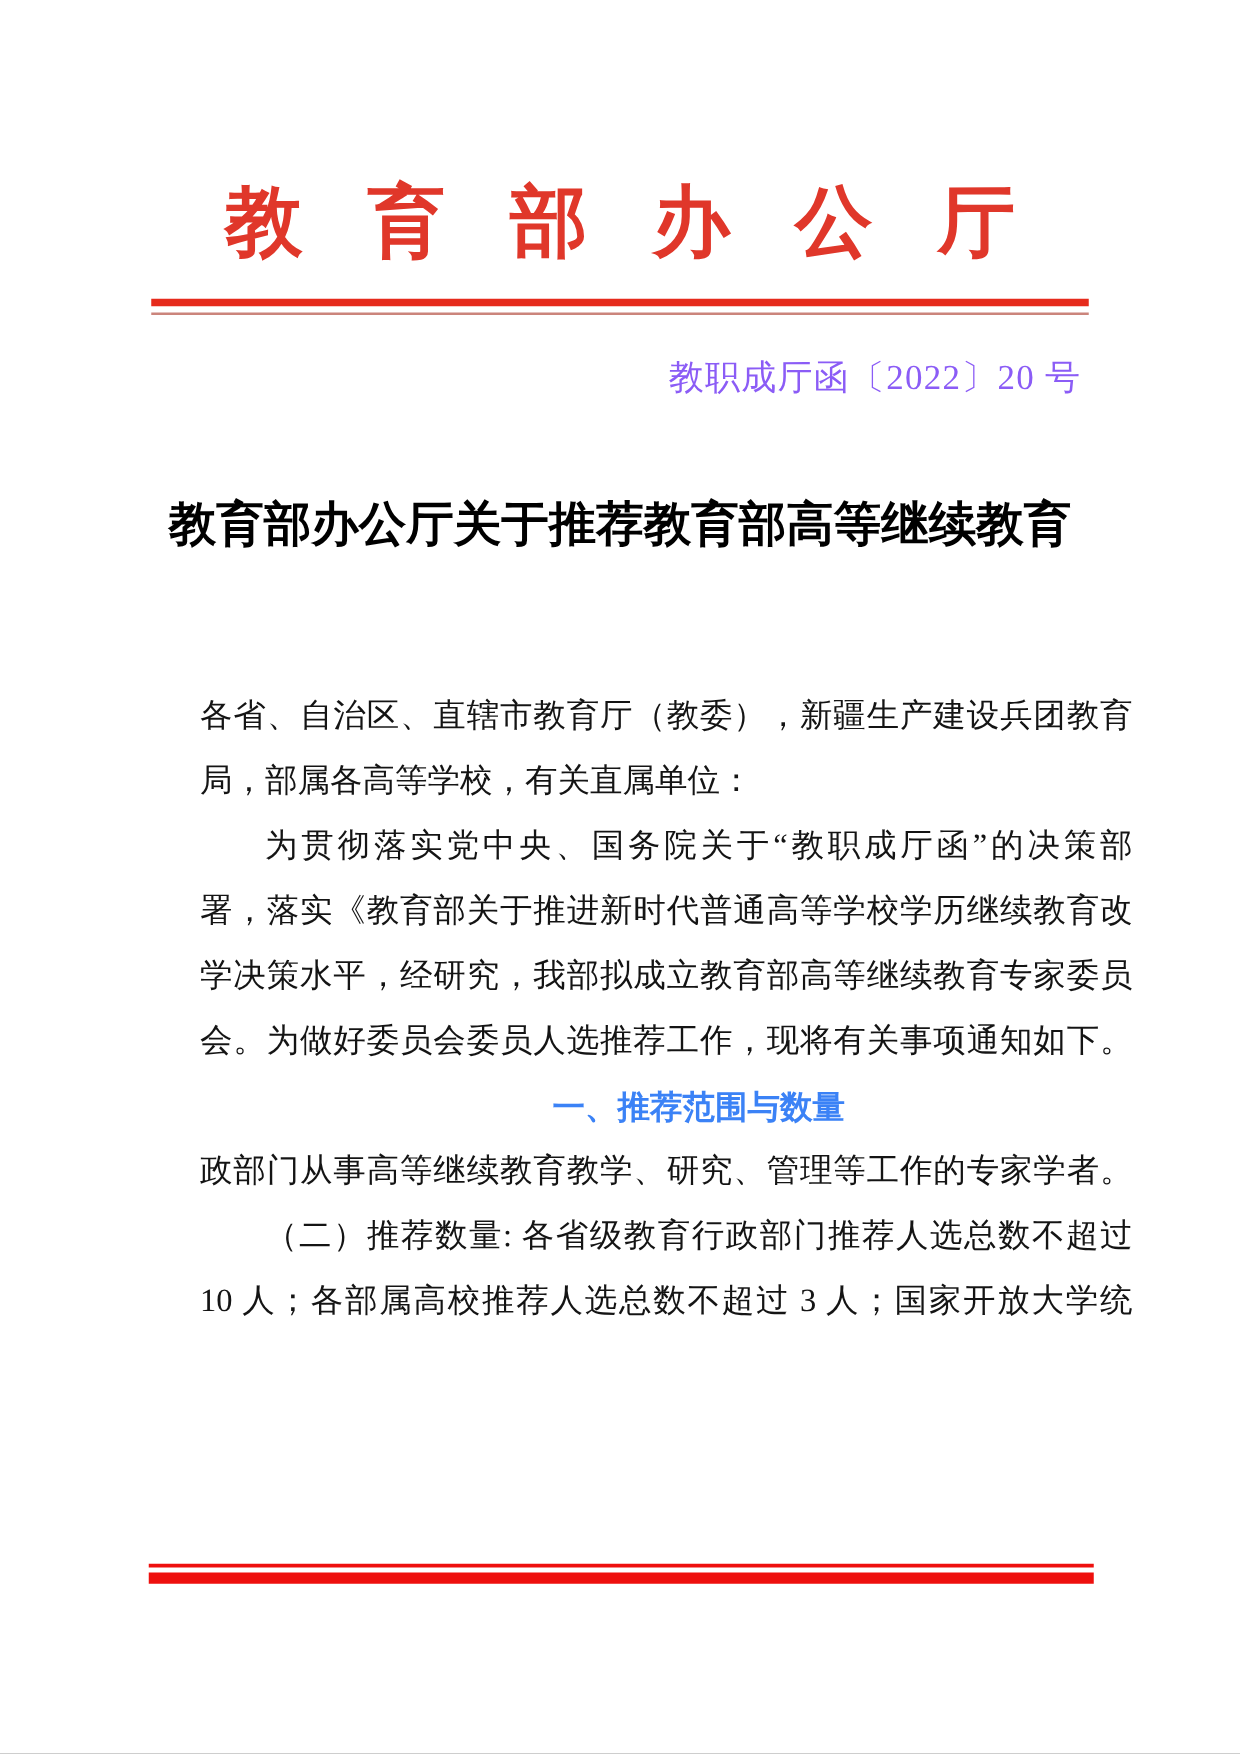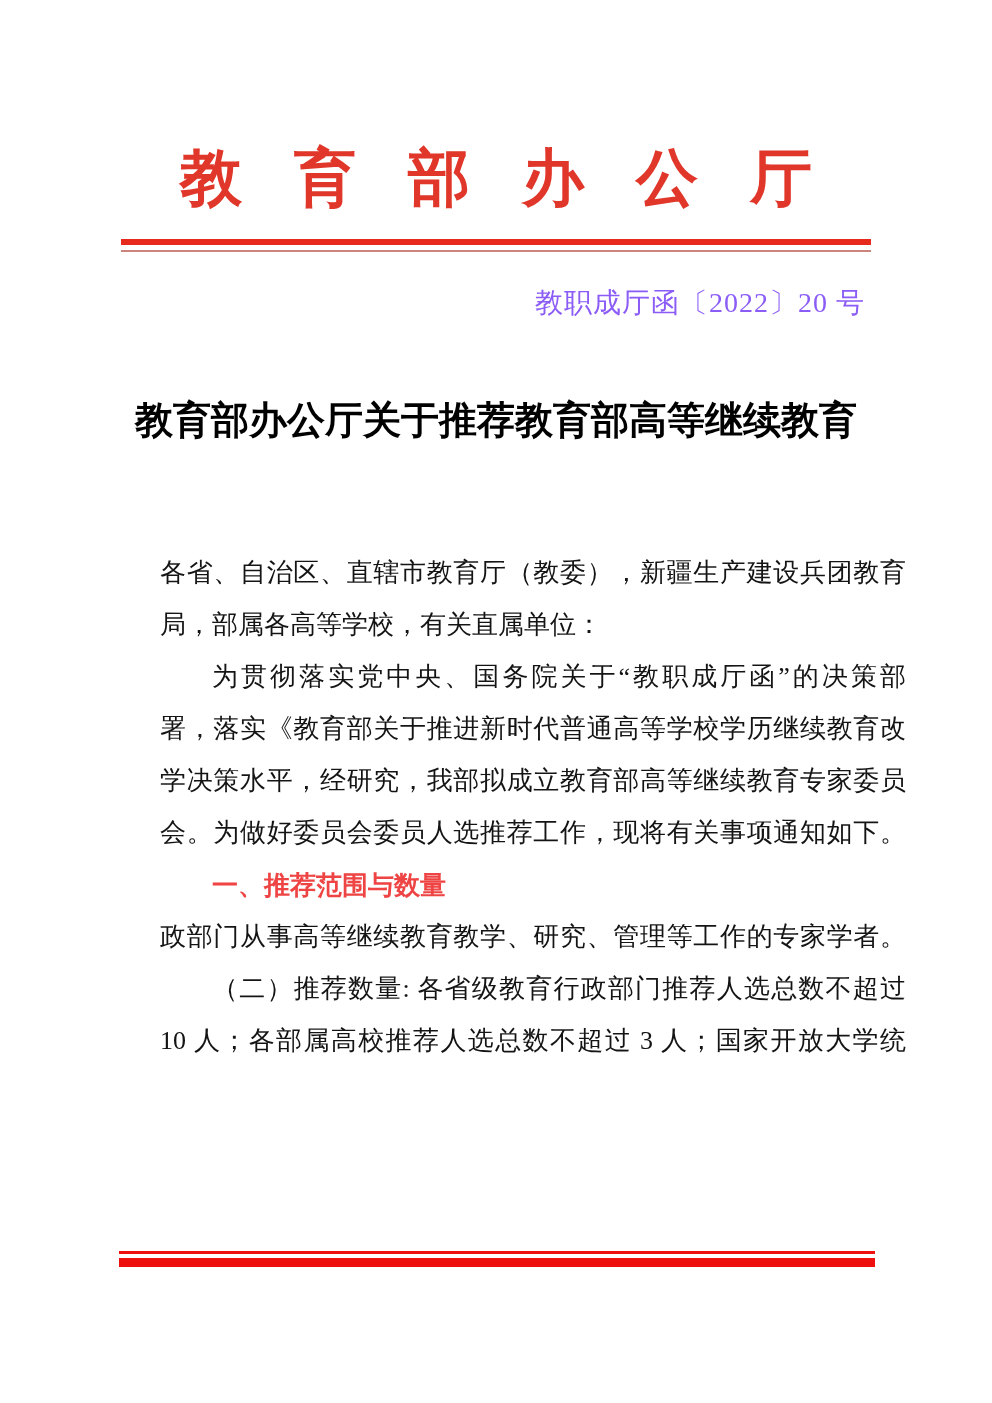--- a/index.html
+++ b/index.html
@@ -92,21 +92,22 @@
   }
   .bline.justify {
     white-space: normal;
     text-align: justify;
     text-align-last: justify;
   }
   .bline.indent { text-indent: 52px; }
   .bline.hei {
     font-family: "Liberation Sans", "DejaVu Sans", sans-serif;
     font-weight: 700;
-    color: #ef4444;
+    color: #3b82f6;
+    text-align: center;
   }
 
   
   .rule-bottom-thin {
     position: absolute;
     left: 119px;
     width: 756px;
     top: 1251px;
     height: 3px;
     background: #ee100e;

